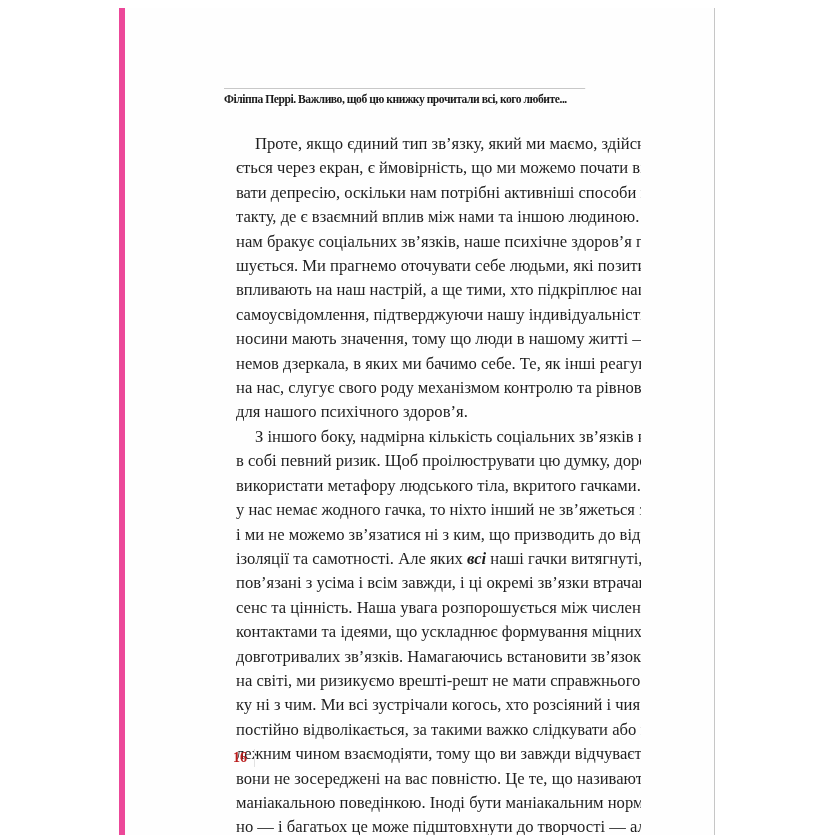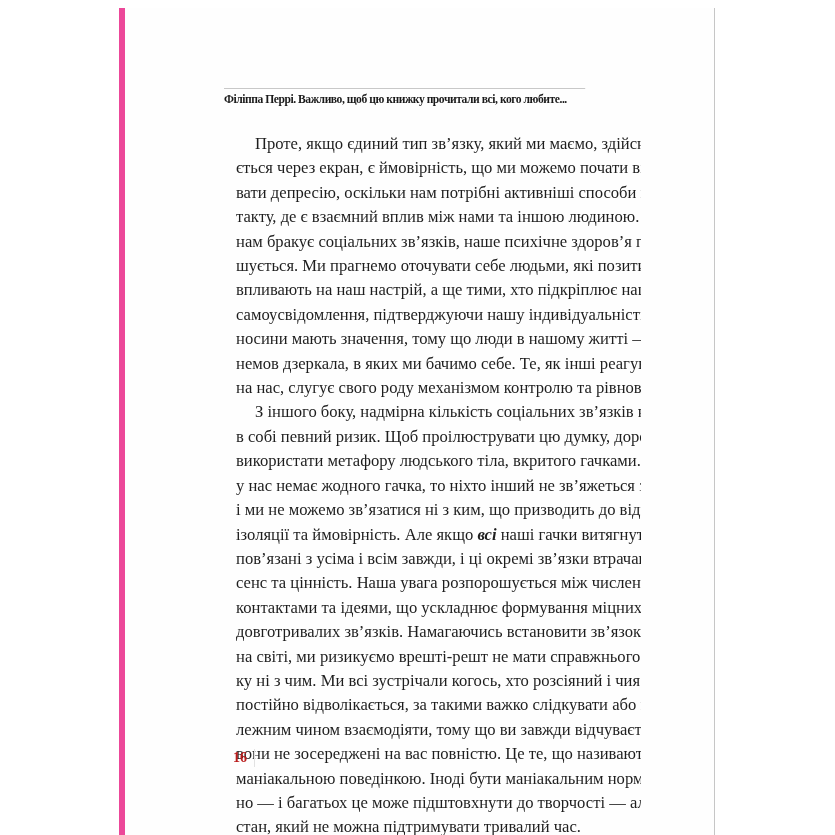--- a/index.html
+++ b/index.html
@@ -101,28 +101,29 @@
       <span class="line">ється через екран, є ймовірність, що ми можемо почати відчу-</span>
       <span class="line">вати депресію, оскільки нам потрібні активніші способи кон-</span>
       <span class="line">такту, де є взаємний вплив між нами та іншою людиною. Якщо</span>
       <span class="line">нам бракує соціальних зв’язків, наше психічне здоров’я погір-</span>
       <span class="line">шується. Ми прагнемо оточувати себе людьми, які позитивно</span>
       <span class="line">впливають на наш настрій, а ще тими, хто підкріплює наше</span>
       <span class="line">самоусвідомлення, підтверджуючи нашу індивідуальність. Від-</span>
       <span class="line">носини мають значення, тому що люди в нашому житті — це</span>
       <span class="line">немов дзеркала, в яких ми бачимо себе. Те, як інші реагують</span>
       <span class="line">на нас, слугує свого роду механізмом контролю та рівноваги</span>
+      <span class="line last">для нашого психічного здоров’я.</span>
     </div>
     <div class="para">
       <span class="line indent">З іншого боку, надмірна кількість соціальних зв’язків несе</span>
       <span class="line">в собі певний ризик. Щоб проілюструвати цю думку, доречно</span>
       <span class="line">використати метафору людського тіла, вкритого гачками. Якщо</span>
       <span class="line">у нас немає жодного гачка, то ніхто інший не зв’яжеться з нами,</span>
       <span class="line">і ми не можемо зв’язатися ні з ким, що призводить до відчуття</span>
-      <span class="line"><span>ізоляції та ймовірність. Але якщо</span> <em>всі</em> <span>наші гачки витягнуті, то ми</span></span>
+      <span class="line"><span>ізоляції та самотності. Але яких</span> <em>всі</em> <span>наші гачки витягнуті, то ми</span></span>
       <span class="line">пов’язані з усіма і всім завжди, і ці окремі зв’язки втрачають свій</span>
       <span class="line">сенс та цінність. Наша увага розпорошується між численними</span>
       <span class="line">контактами та ідеями, що ускладнює формування міцних та</span>
       <span class="line">довготривалих зв’язків. Намагаючись встановити зв’язок з усім</span>
       <span class="line">на світі, ми ризикуємо врешті-решт не мати справжнього зв’яз-</span>
       <span class="line">ку ні з чим. Ми всі зустрічали когось, хто розсіяний і чия увага</span>
       <span class="line">постійно відволікається, за такими важко слідкувати або на-</span>
       <span class="line">лежним чином взаємодіяти, тому що ви завжди відчуваєте, що</span>
       <span class="line">вони не зосереджені на вас повністю. Це те, що називають</span>
       <span class="line">маніакальною поведінкою. Іноді бути маніакальним нормаль-</span>

